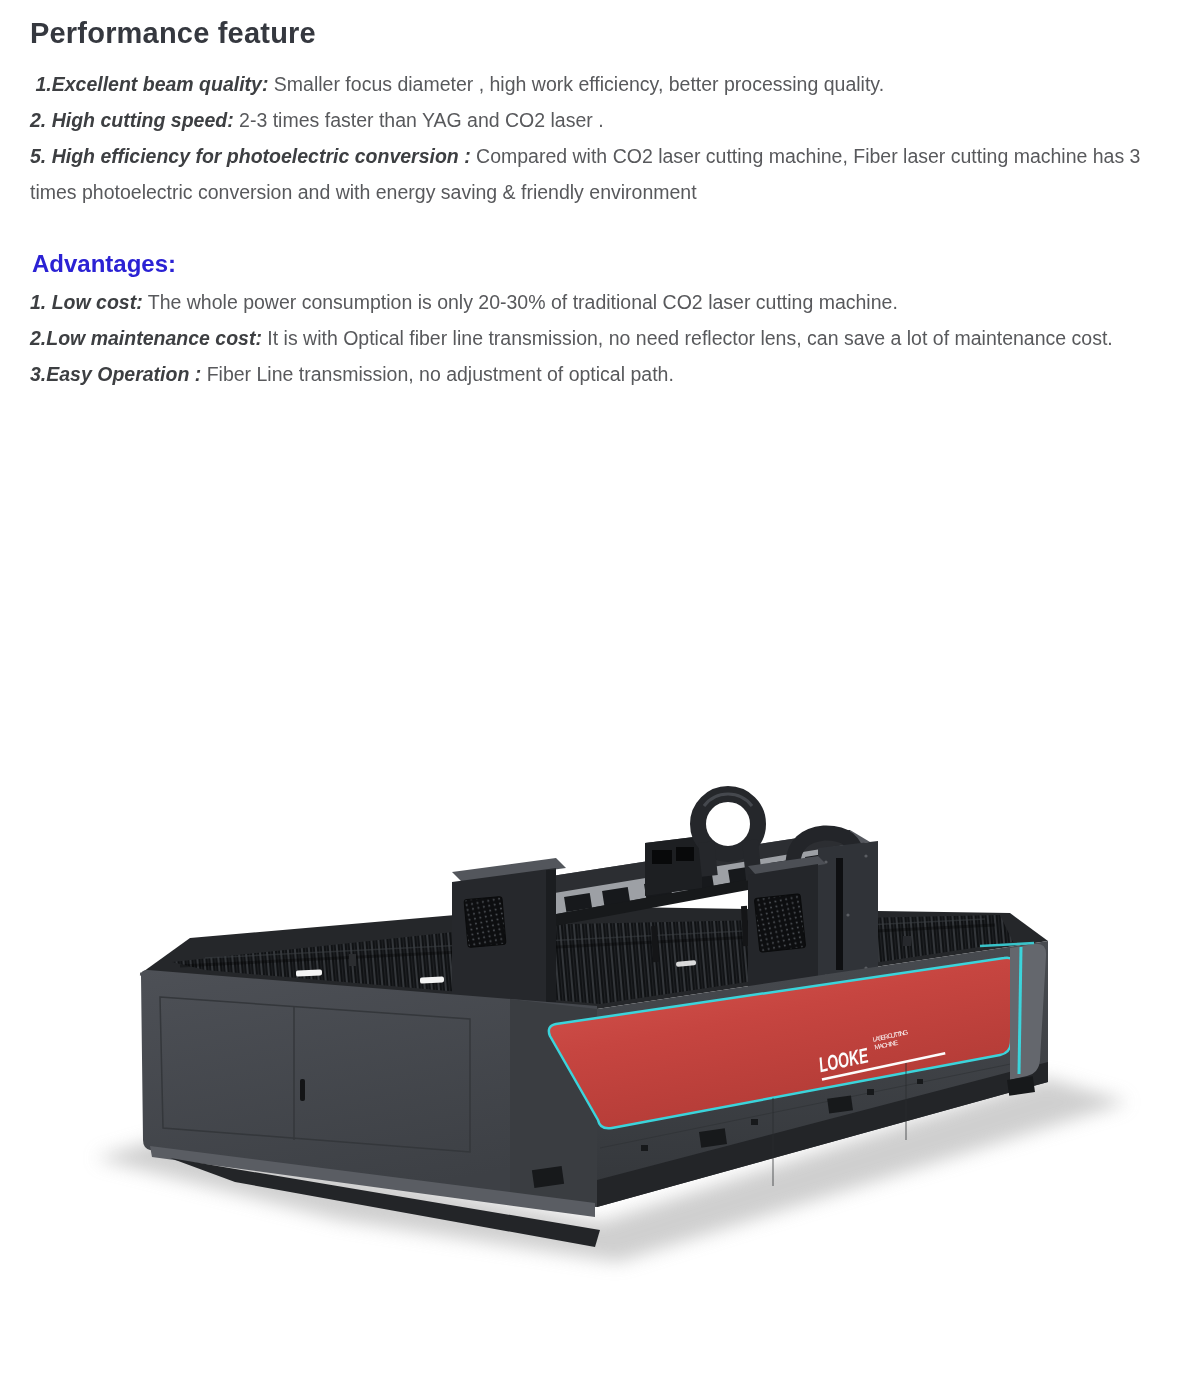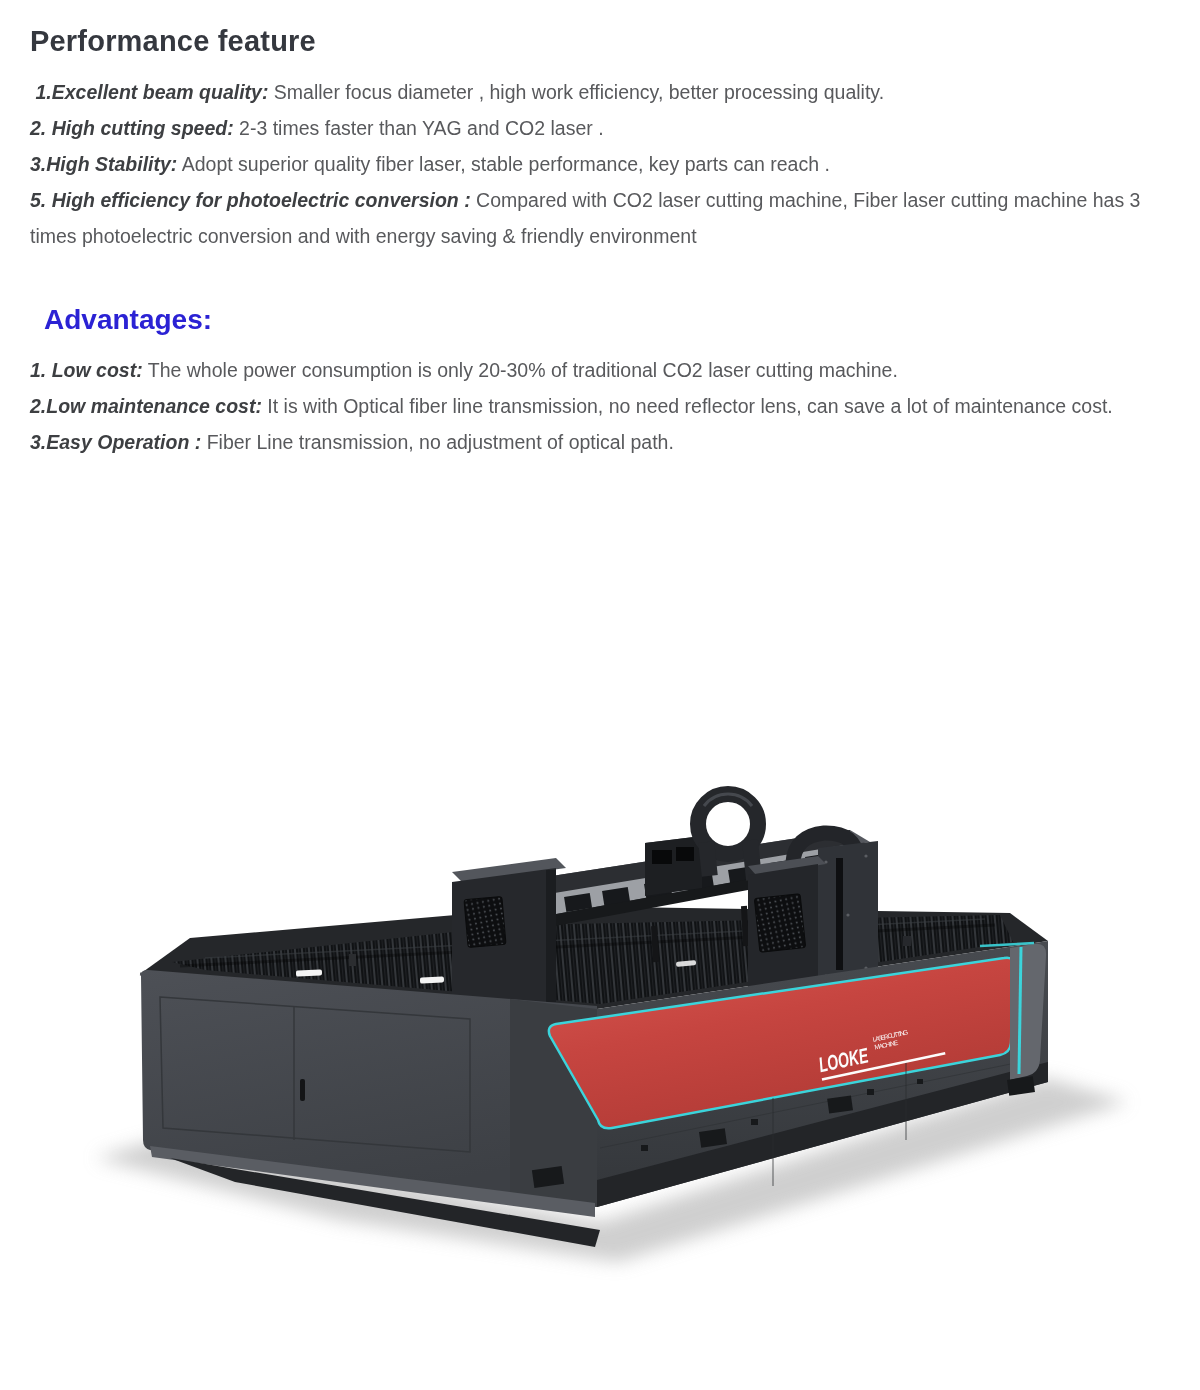--- a/index.html
+++ b/index.html
@@ -1,41 +1,40 @@
 <!DOCTYPE html>
 <html><head>
 <meta charset="utf-8">
 <style>
   html,body{margin:0;padding:0;background:#ffffff;}
   body{
     width:1200px;height:1390px;position:relative;overflow:hidden;
     font-family:"Liberation Sans","DejaVu Sans",sans-serif;
     -webkit-font-smoothing:antialiased;
   }
-  .content{padding:24px 28px 0 30px;max-width:1150px;}
+  .content{padding:16px 28px 0 30px;max-width:1150px;}
   h1.page-title{
     margin:0 0 16px 0;font-size:29px;line-height:1.18;font-weight:bold;
     color:#35383f;letter-spacing:.2px;
   }
   .para{margin:0;font-size:19.5px;line-height:36px;color:#58595c;white-space:pre-wrap;}
   .para b{color:#3d3f42;font-style:italic;}
   .section-gap{height:34px;}
-  h2.adv-title{margin:14px;font-size:28px;line-height:36px;font-weight:bold;}
+  h2.adv-title{margin:2px;font-size:24px;line-height:36px;font-weight:bold;}
   .machine-wrap{position:absolute;left:38px;top:742px;width:1124px;height:645px;}
   svg{display:block;}
 </style>
 </head>
 <body>
 
 <div class="content">
   <h1 class="page-title">Performance feature</h1>
 
   <p class="para"><b> 1.Excellent beam quality:</b><span> Smaller focus diameter , high work efficiency, better processing quality.</span></p>
   <p class="para"><b>2. High cutting speed:</b><span> 2-3 times faster than YAG and CO2 laser .</span></p>
-  <p class="para"><b>3.High Stability:</b><span> Adopt superior quality fiber laser, stable performance, key parts can reach .</span></p>
   <p class="para"><b>5. High efficiency for photoelectric conversion :</b><span> Compared with CO2 laser cutting machine, Fiber laser cutting machine has 3 times photoelectric conversion and with energy saving &amp; friendly environment</span></p>
 
   <div class="section-gap"></div>
 
   <h2 class="adv-title" style="color:#2b22d4;">Advantages:</h2>
 
   <p class="para"><b>1. Low cost:</b><span> The whole power consumption is only 20-30% of traditional CO2 laser cutting machine.</span></p>
   <p class="para"><b>2.Low maintenance cost:</b><span> It is with Optical fiber line transmission, no need reflector lens, can save a lot of maintenance cost.</span></p>
   <p class="para"><b>3.Easy Operation :</b><span> Fiber Line transmission, no adjustment of optical path.</span></p>
 </div>

